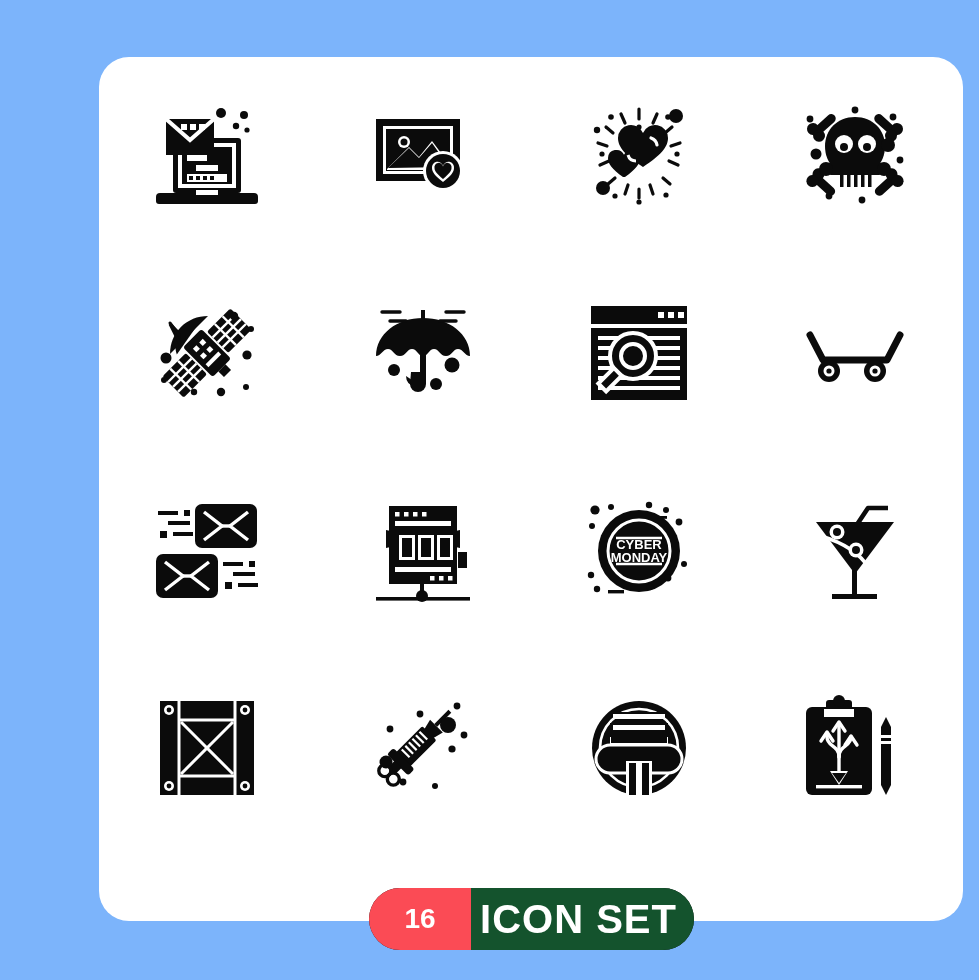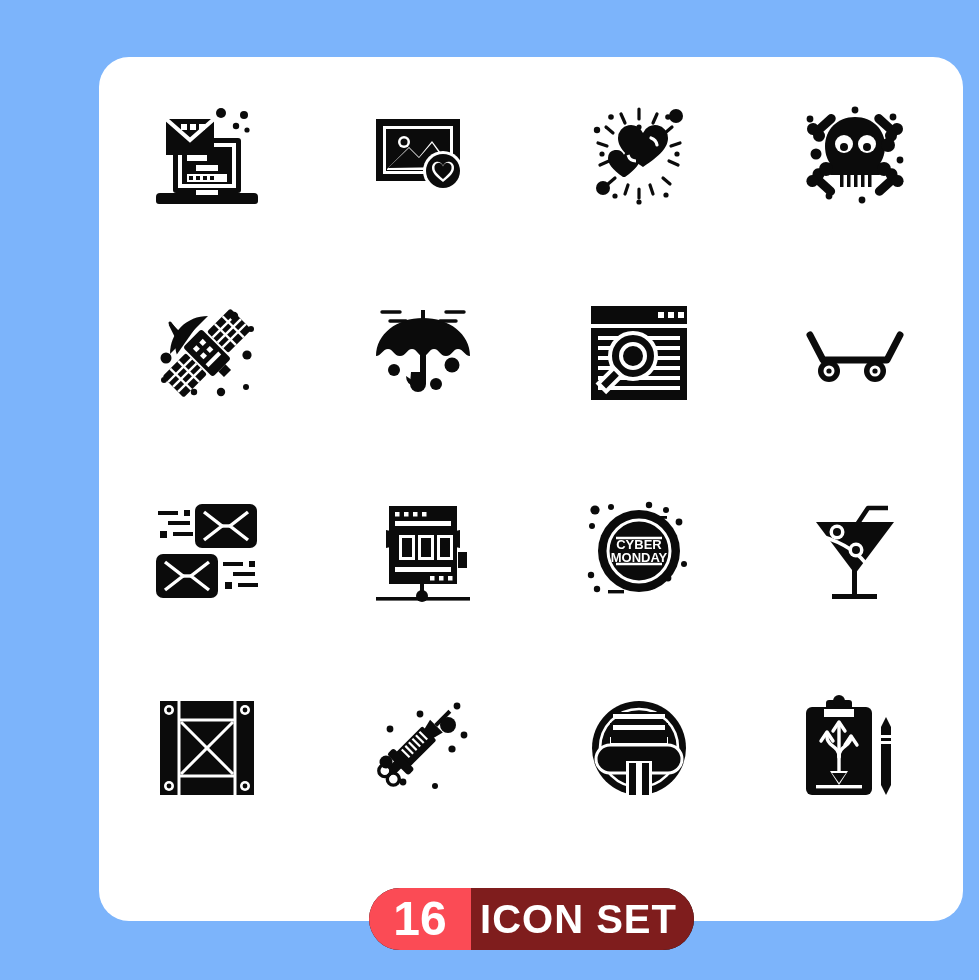--- a/index.html
+++ b/index.html
@@ -58,28 +58,28 @@
     align-items: stretch;
     background: #0a0a0a;
   }
   .badge-count {
     background: #fb4b55;
     color: #ffffff;
     width: 102px;
     display: flex;
     align-items: center;
     justify-content: center;
-    font-size: 48px;
+    font-size: 28px;
     font-weight: bold;
     letter-spacing: 0px;
     line-height: 1;
   }
   .badge-label {
     flex: 1;
-    background: #7f1d1d;
+    background: #14532d;
     color: #ffffff;
     display: flex;
     align-items: center;
     justify-content: center;
     font-size: 40px;
     font-weight: bold;
     letter-spacing: 1px;
     line-height: 1;
     padding-right: 8px;
   }

